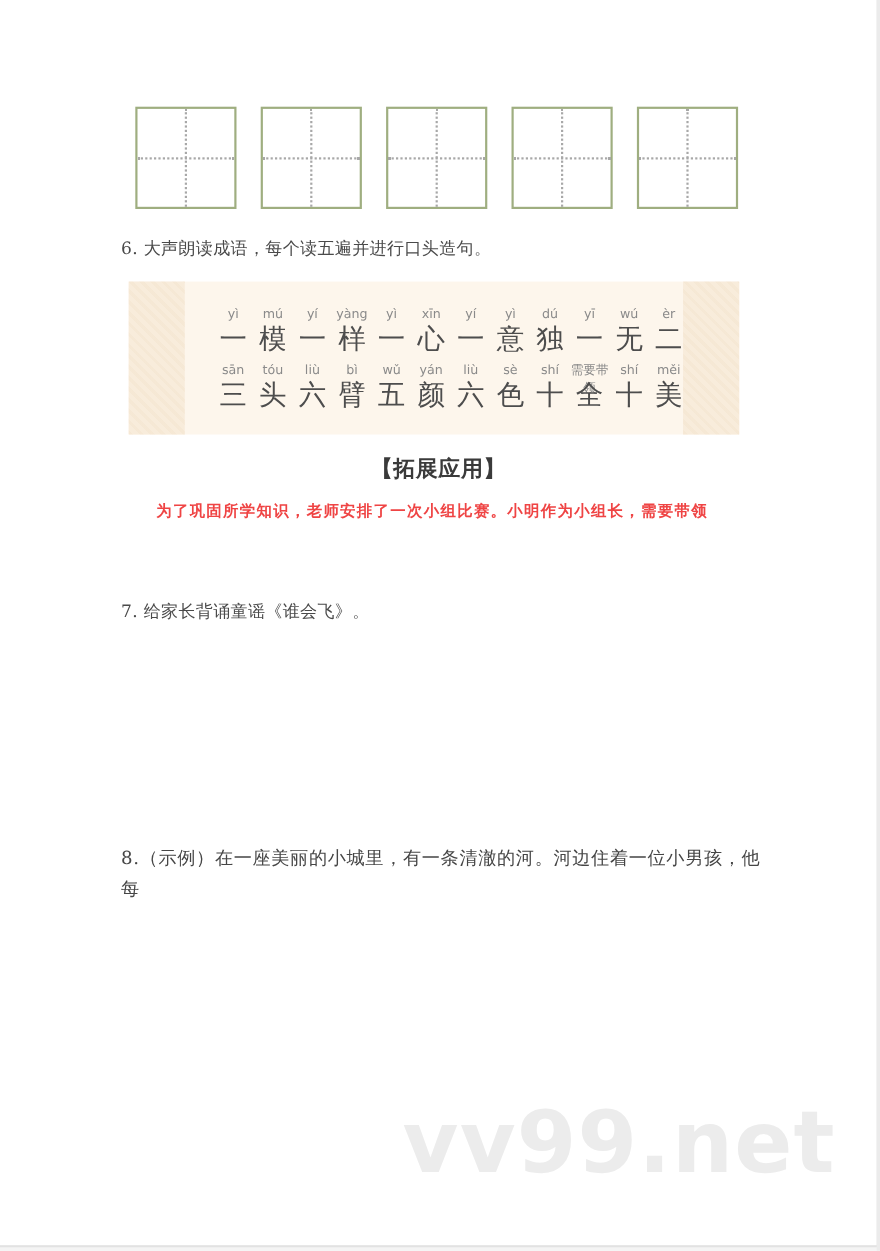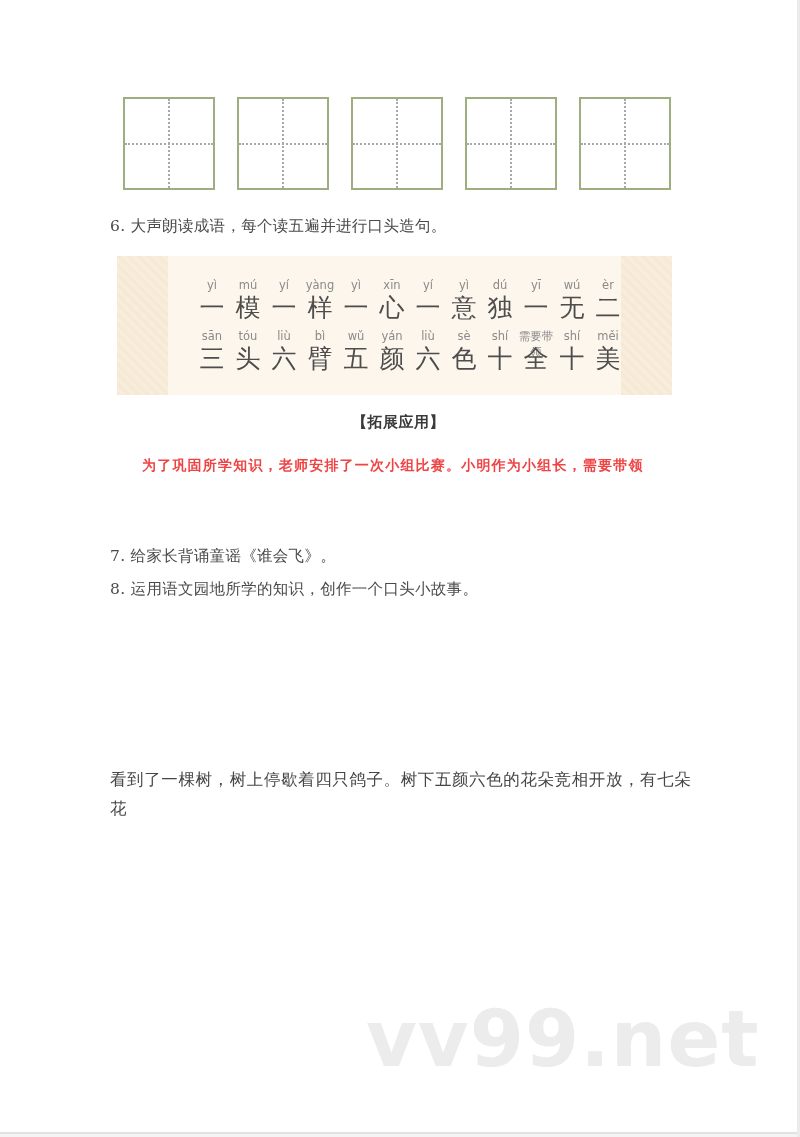--- a/index.html
+++ b/index.html
@@ -120,21 +120,21 @@
     font-size: 25px;
     color: #4d4d4d;
     line-height: 30px;
   }
 
   .section-title {
     position: absolute;
     left: 0;
     width: 797px;
     text-align: center;
-    font-size: 15px;
+    font-size: 20px;
     font-weight: bold;
     color: #3a3a3a;
     letter-spacing: 0.5px;
   }
 
   .bold-para {
     position: absolute;
     left: 110px;
     width: 580px;
     font-size: 14px;
@@ -311,22 +311,21 @@
         </div>
     </div>
   </div>
 
   <div class="section-title" style="top:413px">【拓展应用】</div>
   <div class="bold-para" style="top:443px">
     <div class="indent">为了巩固所学知识，老师安排了一次小组比赛。小明作为小组长，需要带领</div>
   </div>
 
   <div class="q-line" style="top:546px">7. 给家长背诵童谣《谁会飞》。</div>
-  <div class="q-line" style="top:579px">8. 运用语文园地所学的知识，创作一个口头小故事。</div>
 
   <div class="answer-para" style="top:765px">
-    <div>看到了一棵树，树上停歇着四只鸽子。树下五颜六色的花朵竞相开放，有七朵花</div>
+    <div>8.（示例）在一座美丽的小城里，有一条清澈的河。河边住着一位小男孩，他每</div>
   </div>
 
   <div class="watermark">vv99.net</div>
 </div>
 
 <div class="scroll-edge"></div>
 
 </body></html>

